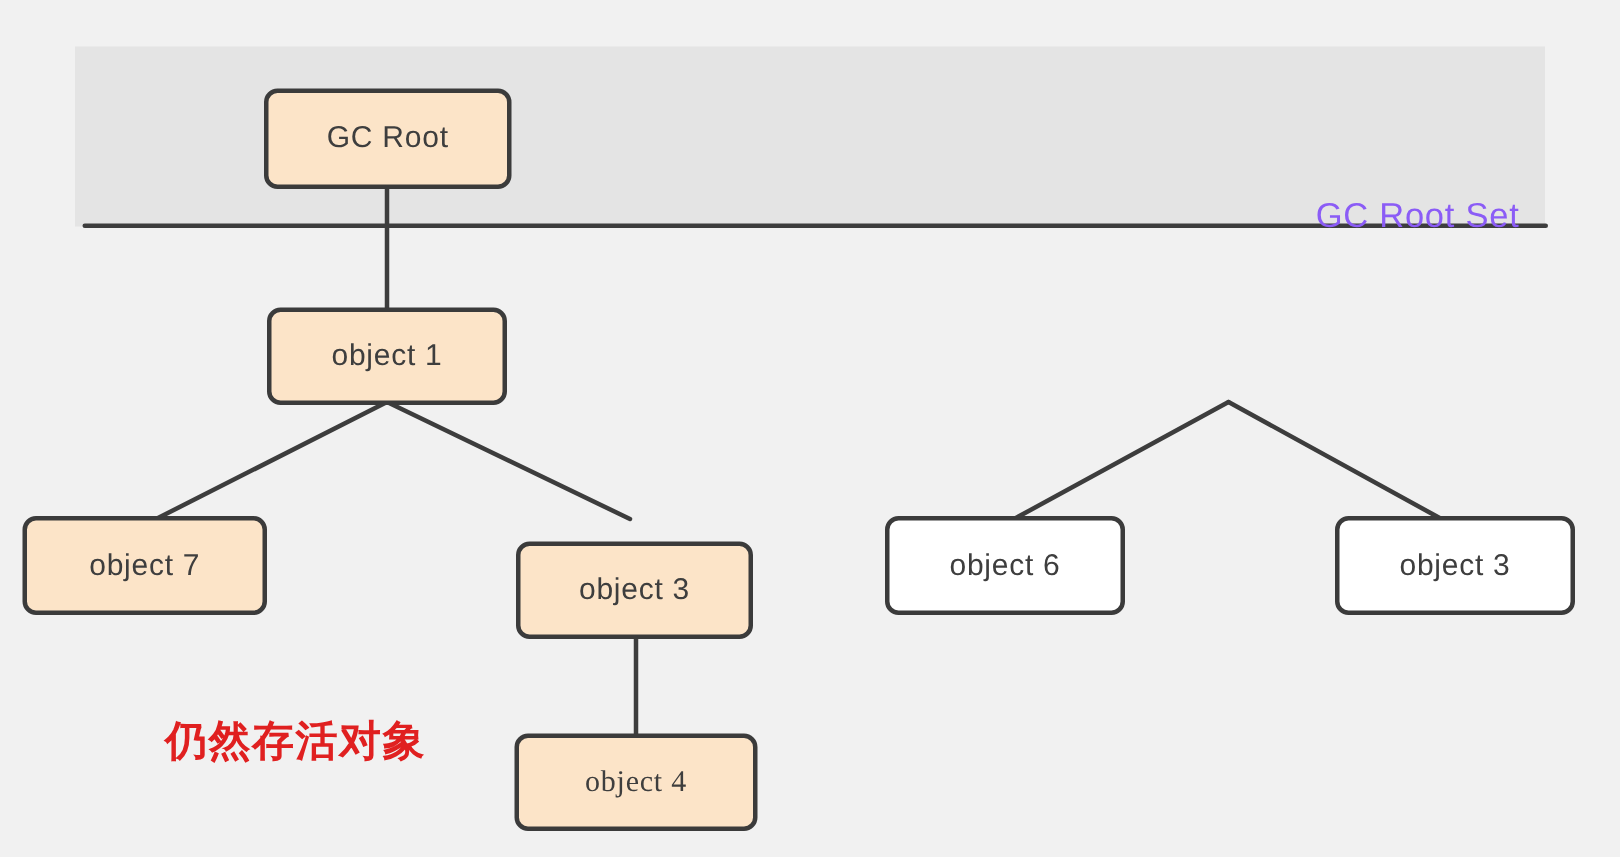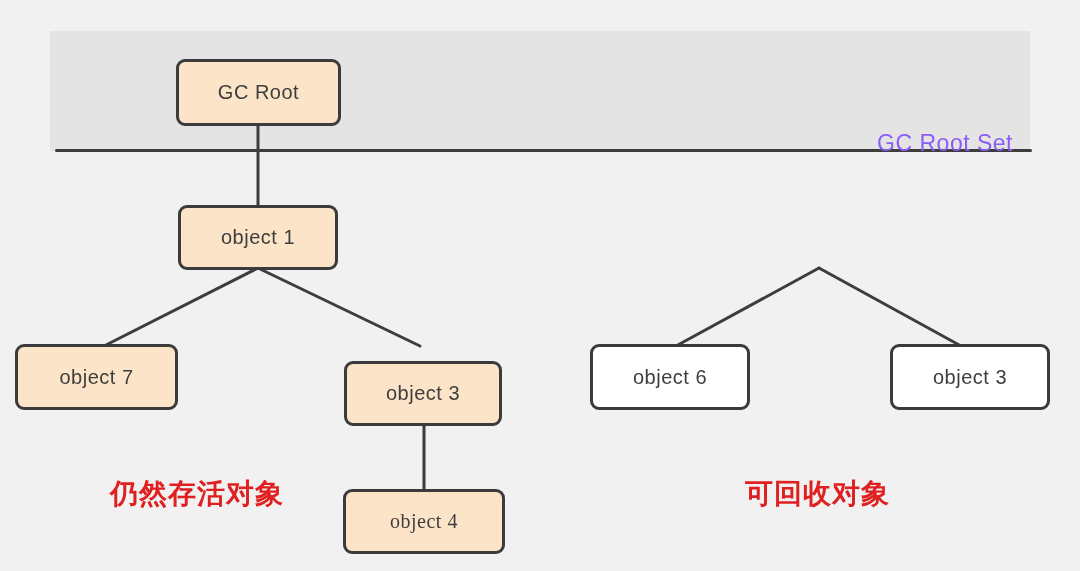--- a/index.html
+++ b/index.html
@@ -123,15 +123,14 @@
   <div class="node garbage" style="left:590px; top:344px; width:160px; height:66px;">
     <span>object 6</span>
   </div>
 
   <div class="node garbage" style="left:890px; top:344px; width:160px; height:66px;">
     <span>object 3</span>
   </div>
 
   <div class="annotation" style="left:110px; top:475px;">仍然存活对象</div>
 
-  <div class="annotation" style="left:745px; top:475px;">可回收对象</div>
 
 </div>
 
 </body></html>

